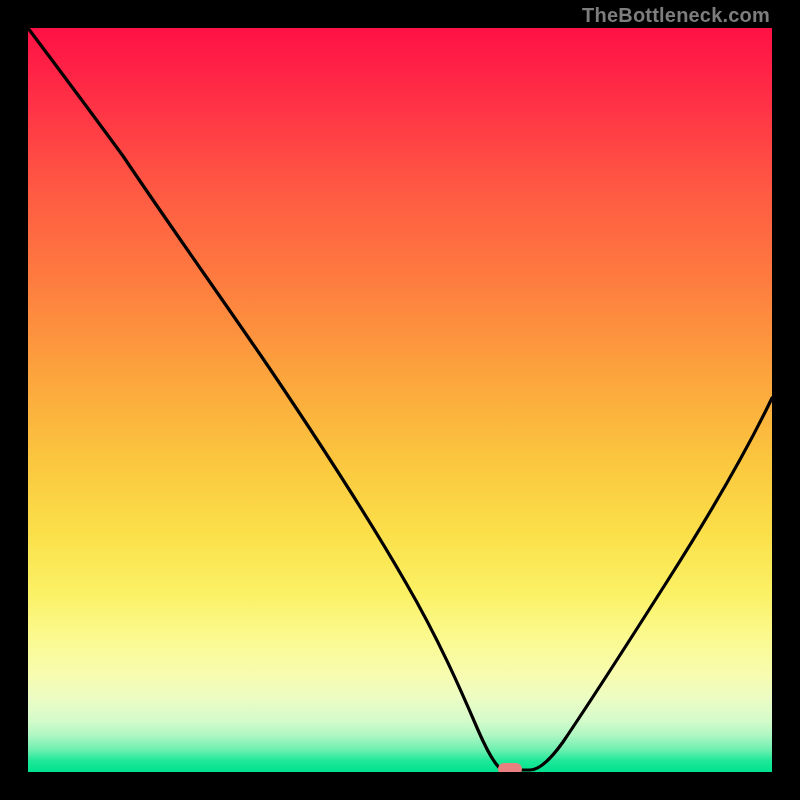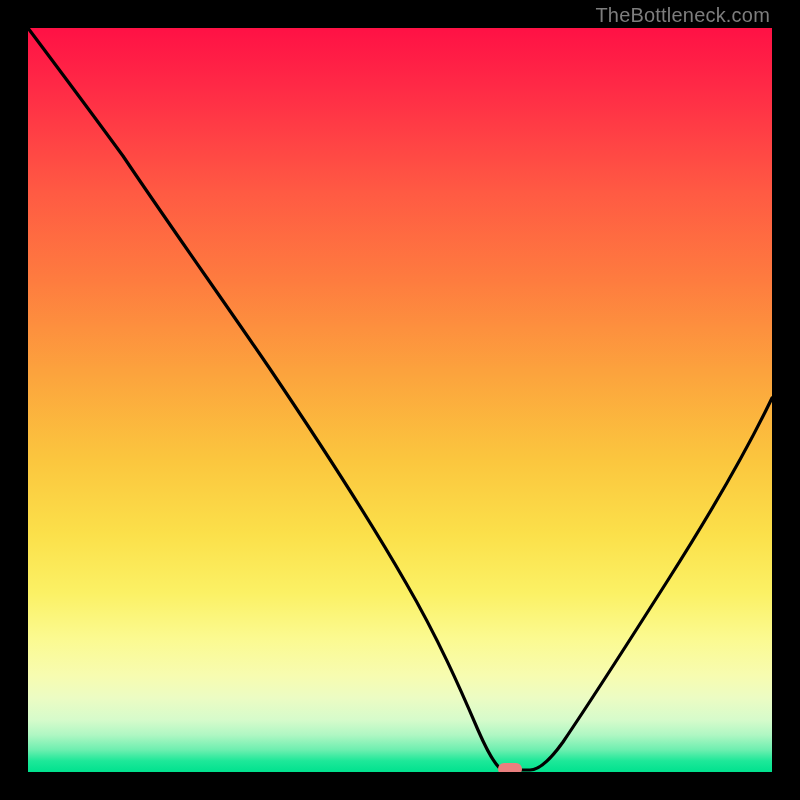--- a/index.html
+++ b/index.html
@@ -50,21 +50,21 @@
   .curve-svg {
     position: absolute;
     inset: 0;
   }
   .watermark {
     position: absolute;
     top: 4px;
     right: 30px;
     color: #7d7d7d;
     font-size: 20px;
-    font-weight: 400;
+    font-weight: 700;
     letter-spacing: 0.2px;
   }
 </style>
 </head>
 <body>
 
 <div class="frame">
 
   <div class="watermark">TheBottleneck.com</div>
 

